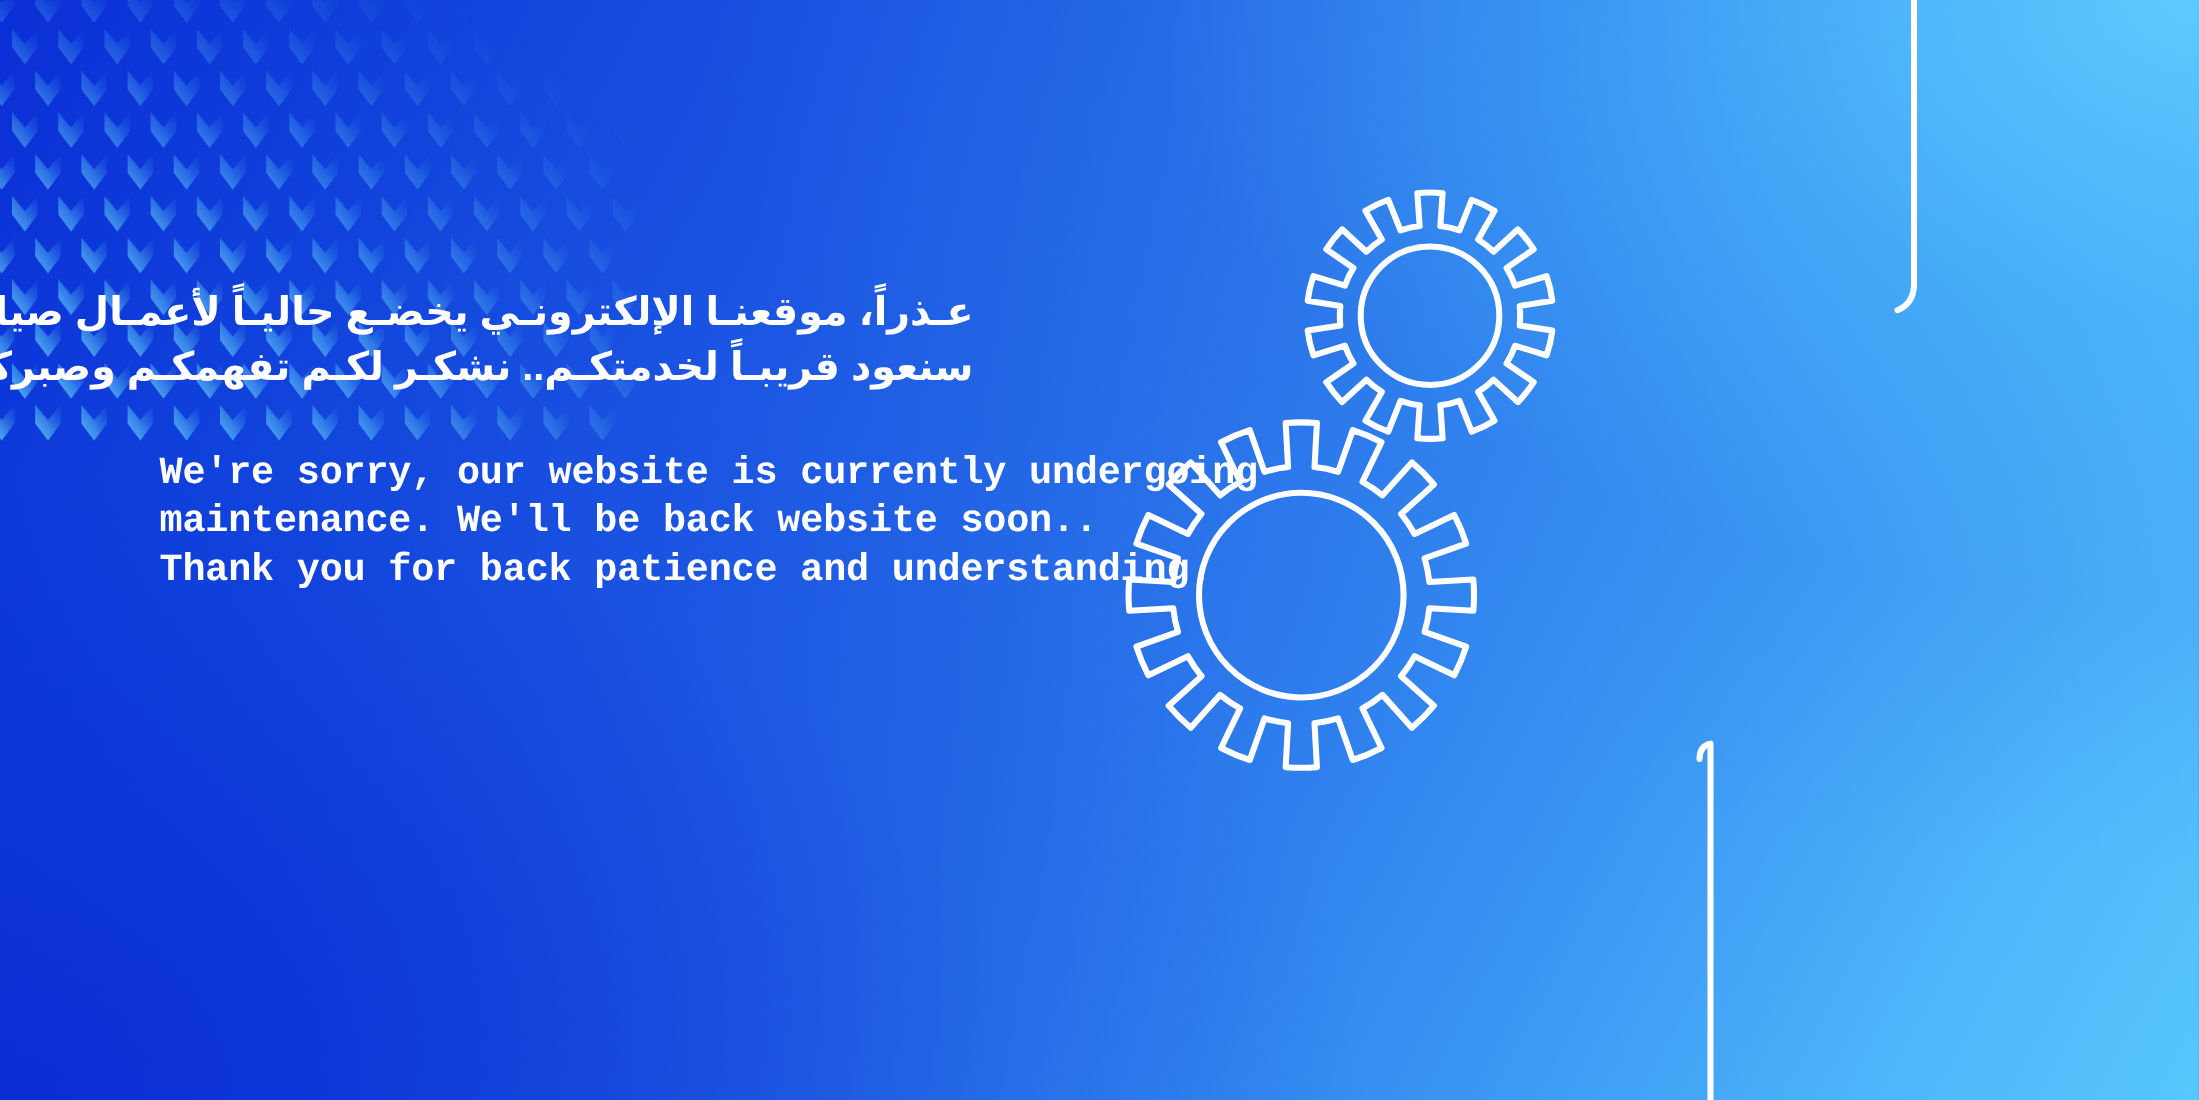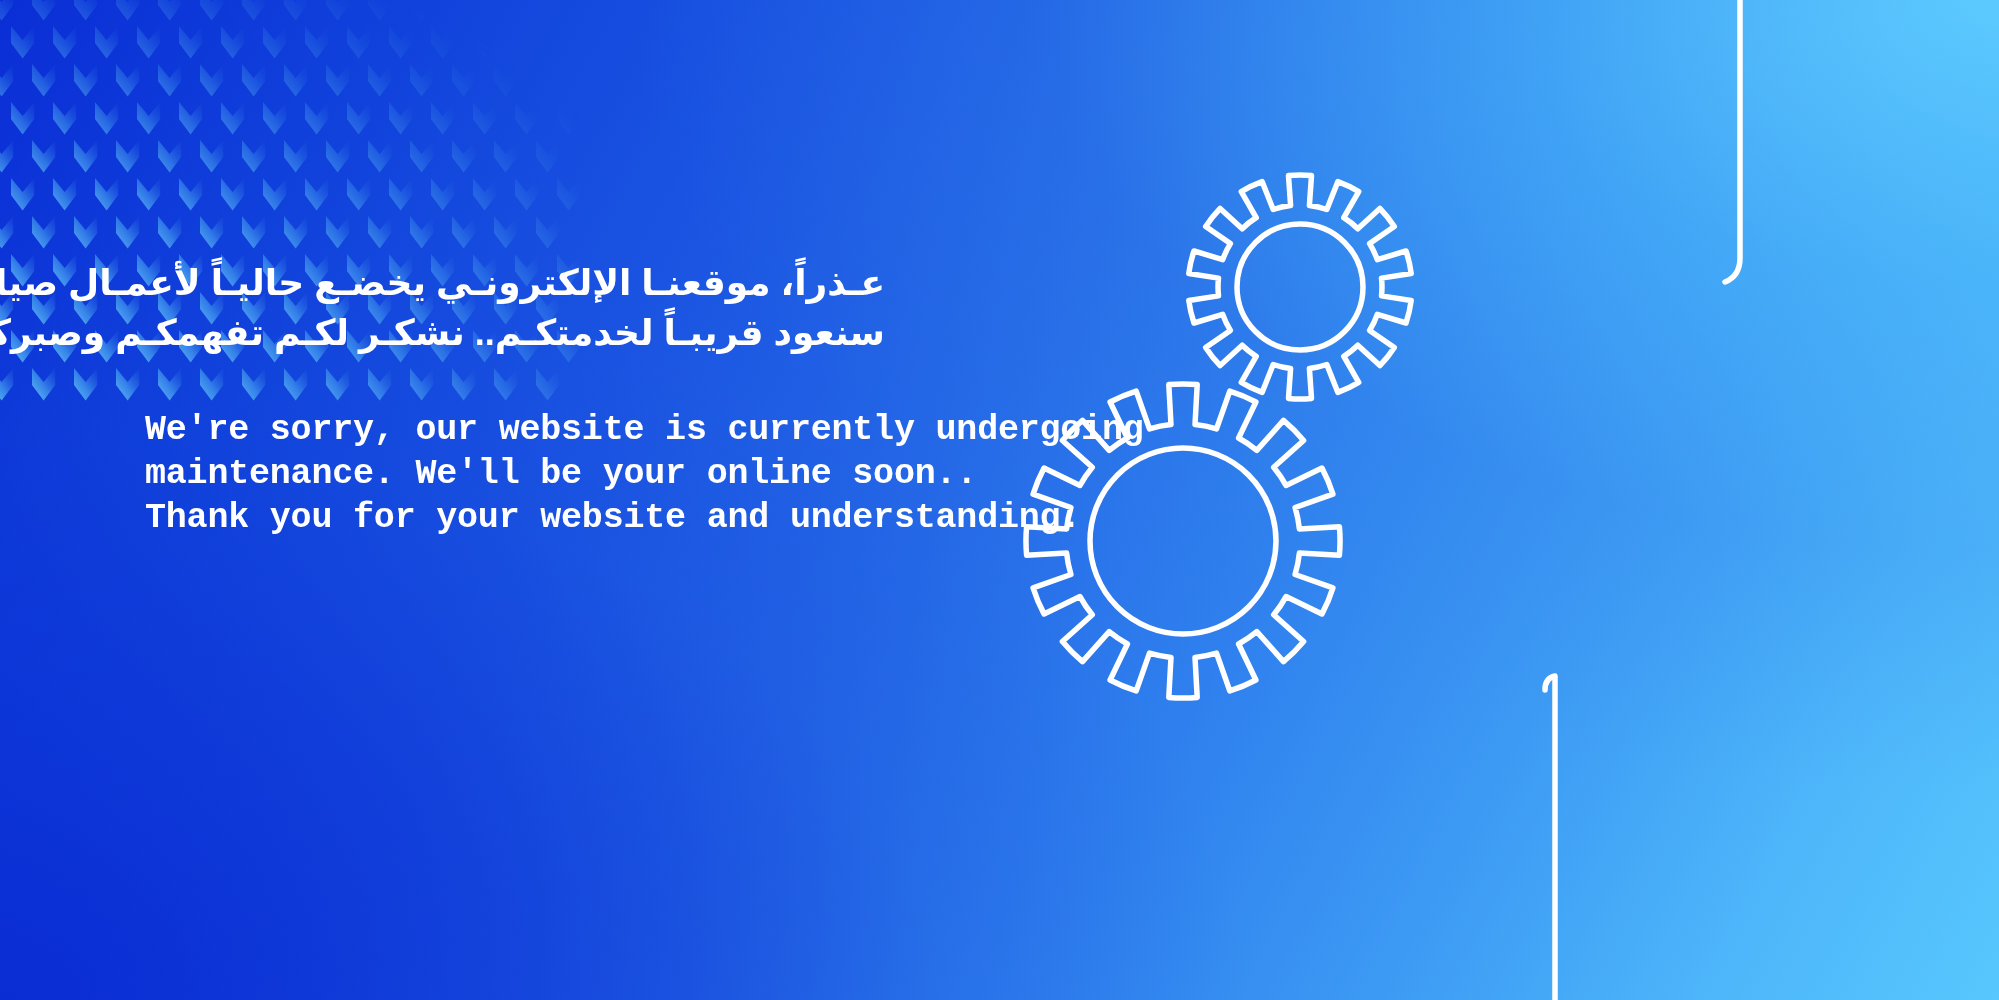--- a/index.html
+++ b/index.html
@@ -302,18 +302,18 @@
 
   <div id="text-block">
 
     <div id="arabic-block">
       <div class="ar-line">عـذراً، موقعنـا الإلكترونـي يخضـع حاليـاً لأعمـال صيانــة.</div>
       <div class="ar-line">سنعود قريبـاً لخدمتكـم.. نشكـر لكـم تفهمكـم وصبركـم</div>
     </div>
 
     <div id="english-block">
       <div class="en-line">We're sorry, our website is currently undergoing</div>
-      <div class="en-line">maintenance. We'll be your online soon..</div>
-      <div class="en-line">Thank you for your website and understanding.</div>
+      <div class="en-line">maintenance. We'll be back website soon..</div>
+      <div class="en-line">Thank you for back patience and understanding.</div>
     </div>
 
   </div>
 </div>
 
 </body></html>

